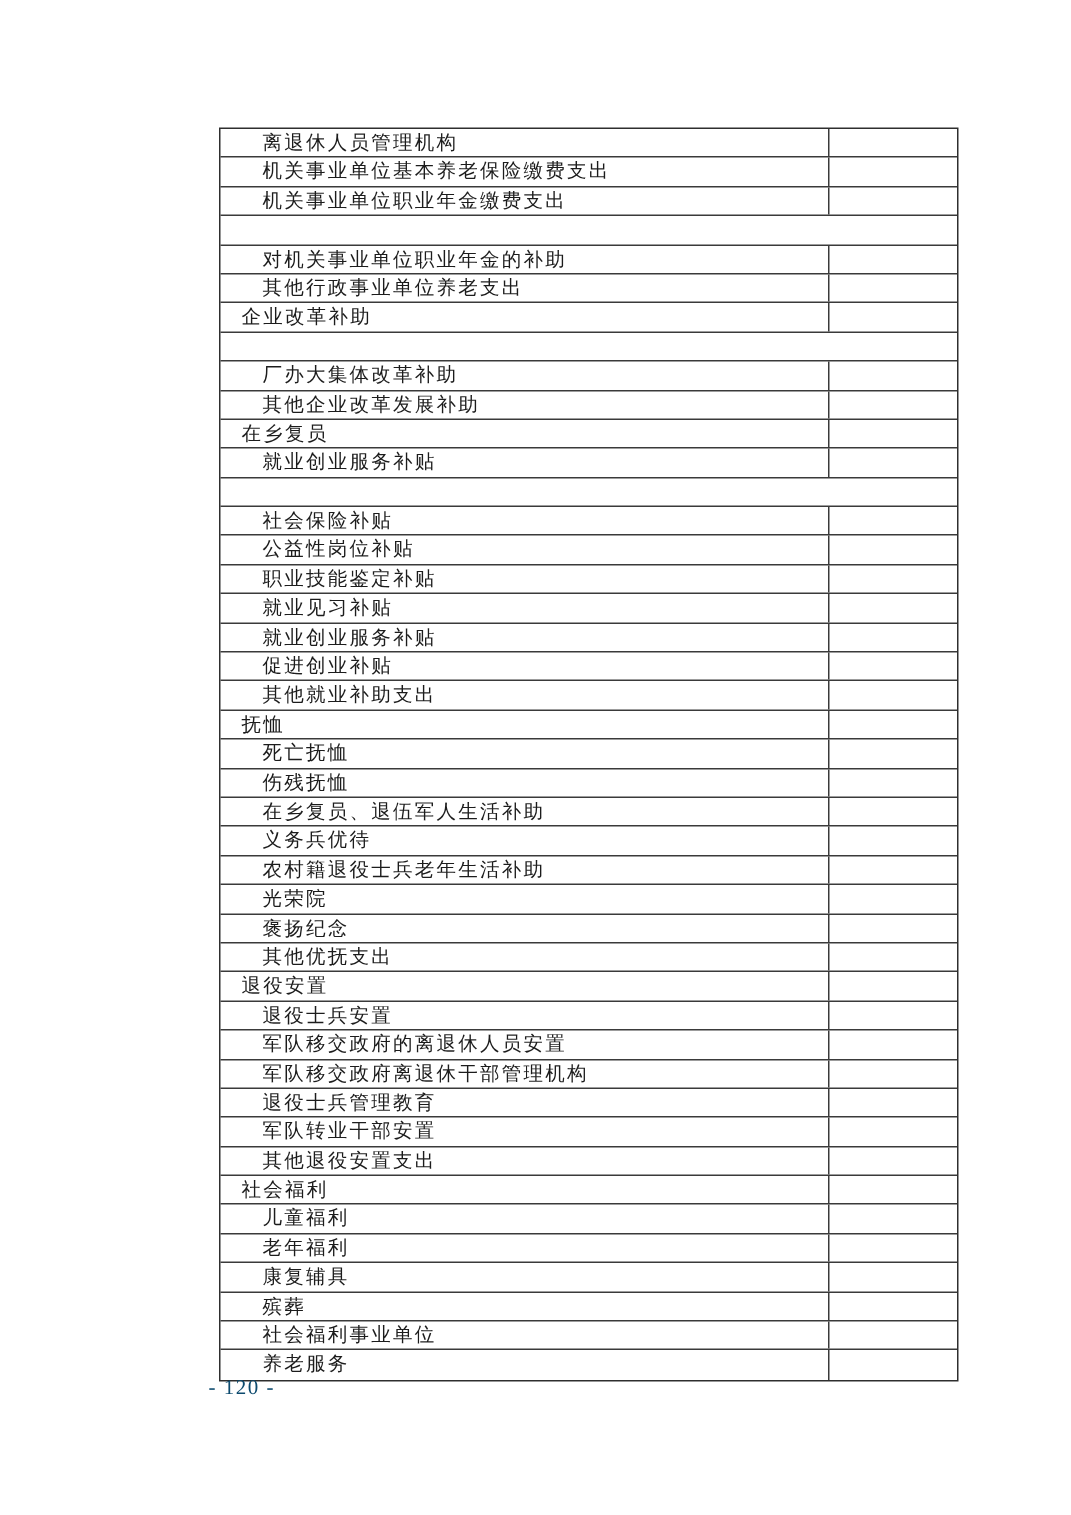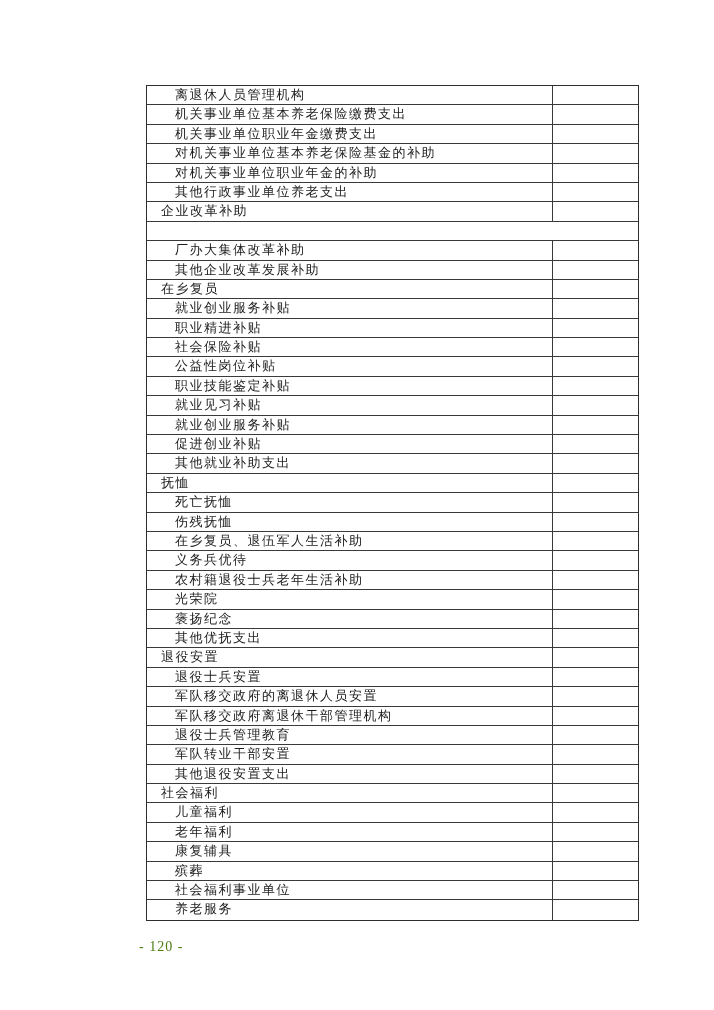--- a/index.html
+++ b/index.html
@@ -50,23 +50,23 @@
     padding-left: 14px;
     font-weight: normal;
   }
   .cell-value {
     flex: 1;
     box-sizing: border-box;
   }
   .page-number {
     position: absolute;
     left: 103px;
-    top: 939px;
+    top: 918px;
     font-size: 14px;
-    color: #4d7c0f;
+    color: #0c4a6e;
     letter-spacing: 1px;
   }
 </style>
 </head>
 <body>
 
 <div class="page">
   <div class="btable" id="budget-table">
       <div class="trow">
         <div class="cell-label">离退休人员管理机构</div>
@@ -74,21 +74,20 @@
       </div>
       <div class="trow">
         <div class="cell-label">机关事业单位基本养老保险缴费支出</div>
         <div class="cell-value"></div>
       </div>
       <div class="trow">
         <div class="cell-label">机关事业单位职业年金缴费支出</div>
         <div class="cell-value"></div>
       </div>
       <div class="trow">
-        <div class="cell-label">对机关事业单位基本养老保险基金的补助</div>
         <div class="cell-value"></div>
       </div>
       <div class="trow">
         <div class="cell-label">对机关事业单位职业年金的补助</div>
         <div class="cell-value"></div>
       </div>
       <div class="trow">
         <div class="cell-label">其他行政事业单位养老支出</div>
         <div class="cell-value"></div>
       </div>
@@ -109,21 +108,20 @@
       </div>
       <div class="trow">
         <div class="cell-label lvl1">在乡复员</div>
         <div class="cell-value"></div>
       </div>
       <div class="trow">
         <div class="cell-label">就业创业服务补贴</div>
         <div class="cell-value"></div>
       </div>
       <div class="trow">
-        <div class="cell-label">职业精进补贴</div>
         <div class="cell-value"></div>
       </div>
       <div class="trow">
         <div class="cell-label">社会保险补贴</div>
         <div class="cell-value"></div>
       </div>
       <div class="trow">
         <div class="cell-label">公益性岗位补贴</div>
         <div class="cell-value"></div>
       </div>

